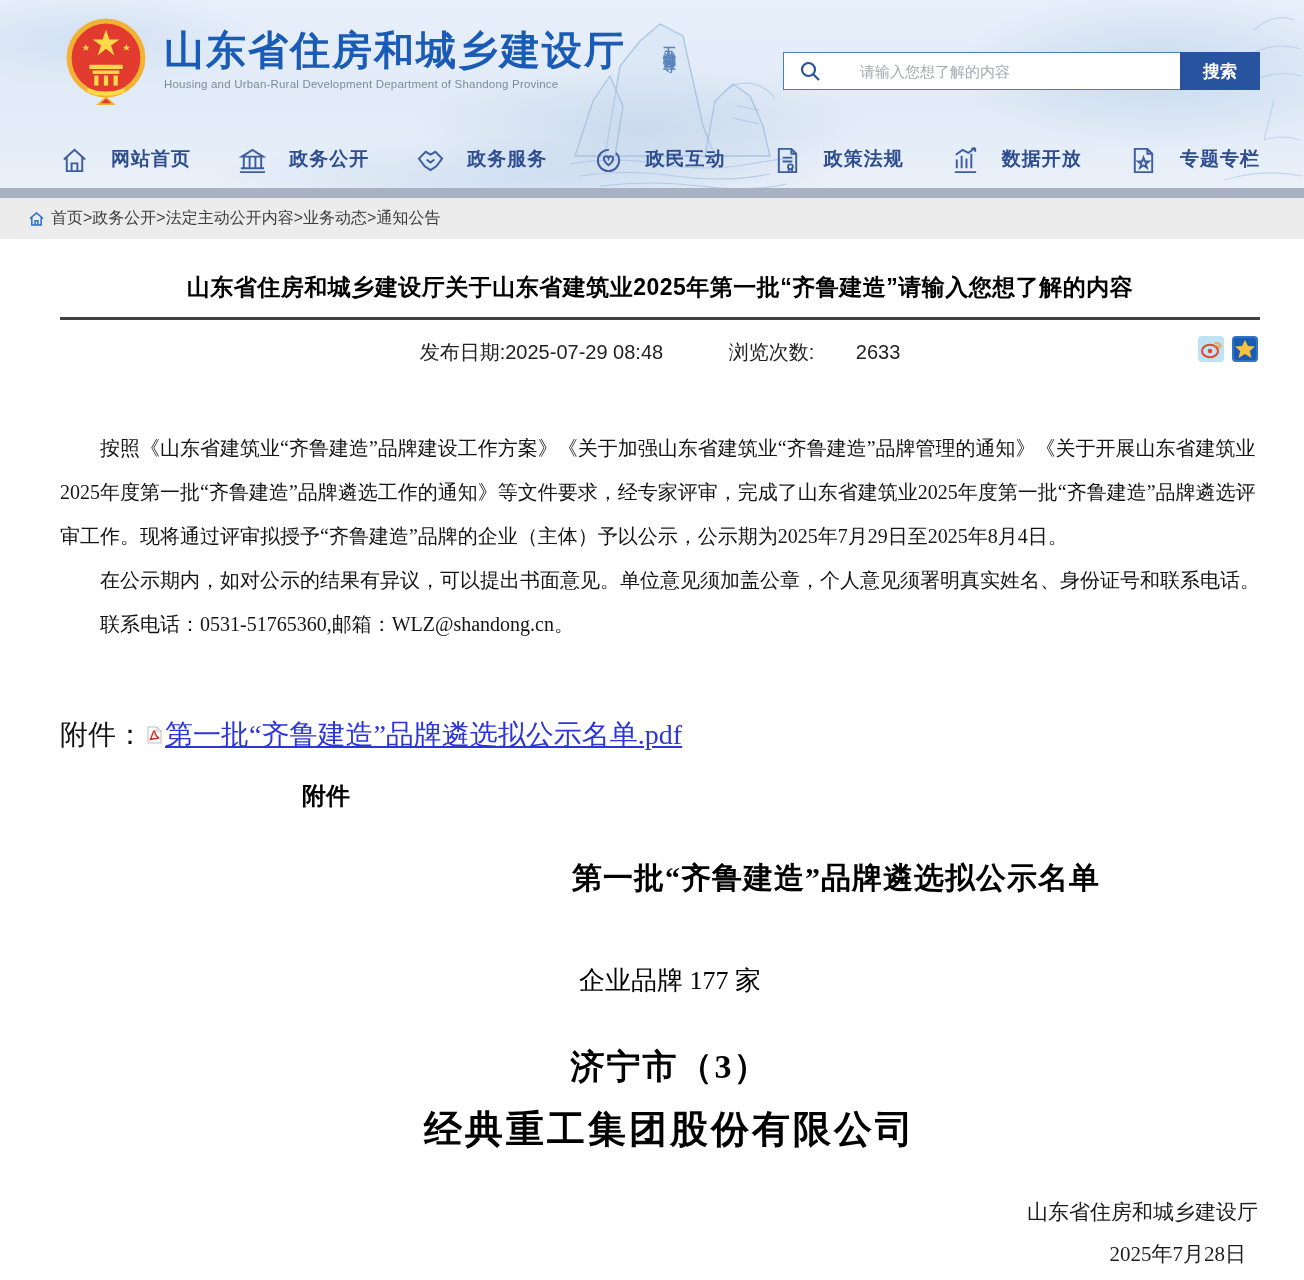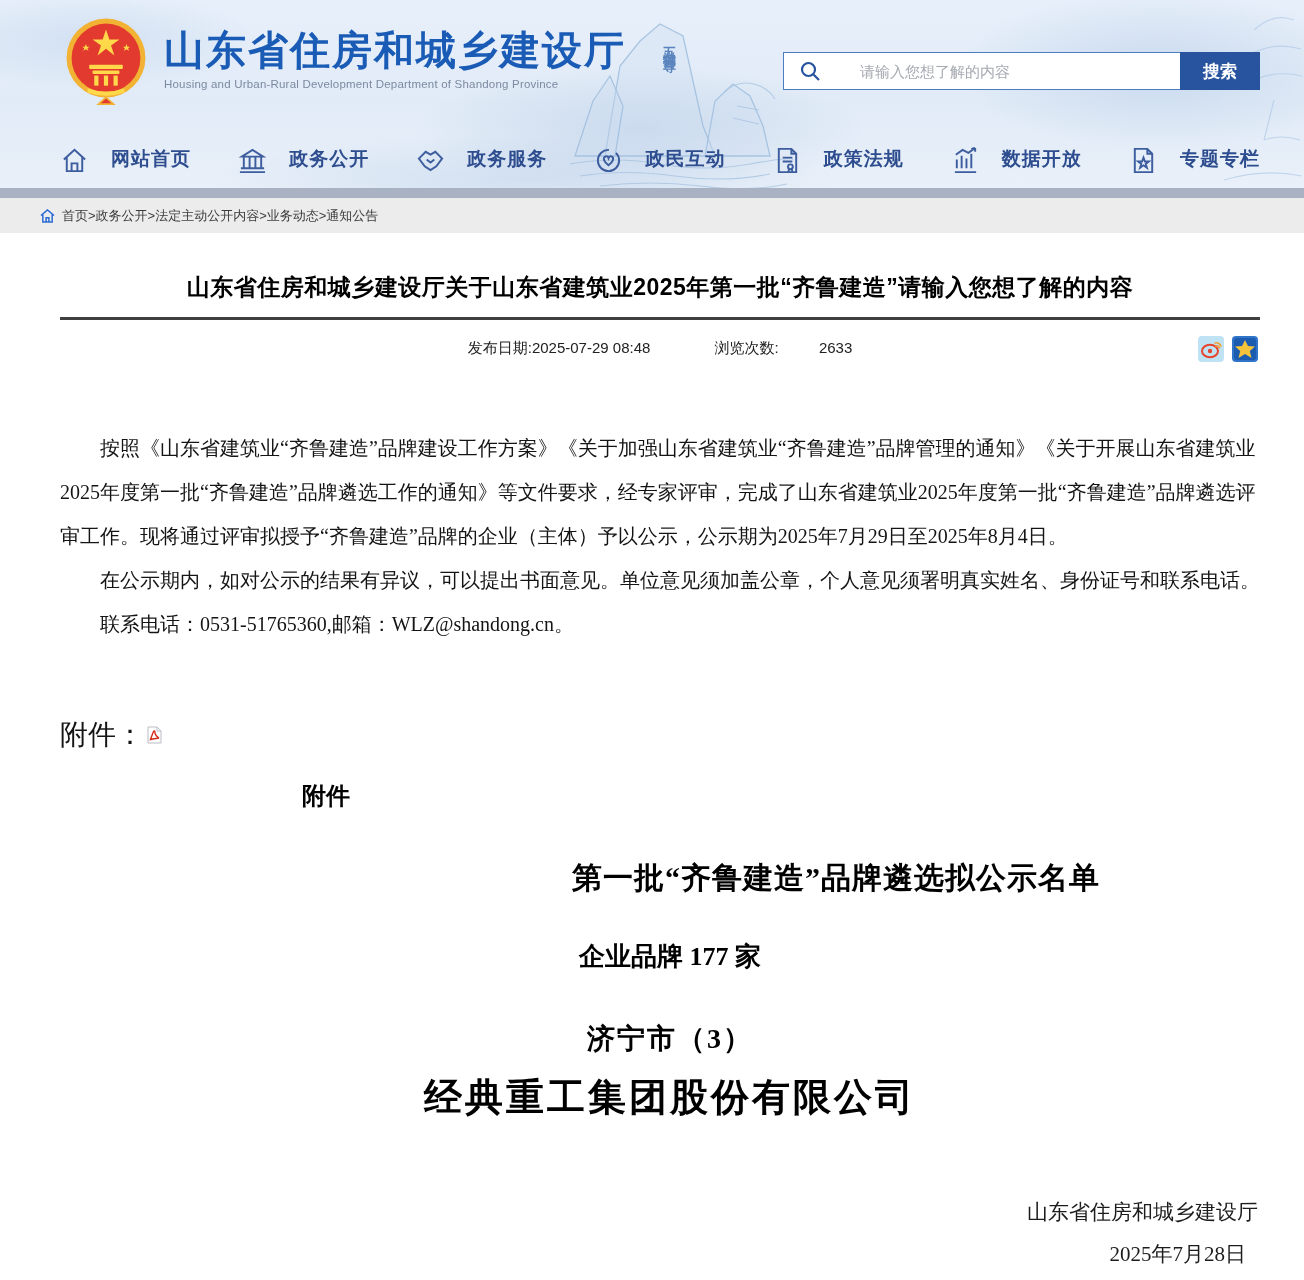--- a/index.html
+++ b/index.html
@@ -53,31 +53,31 @@
   .nav {
     position:absolute; left:60px; top:132px; width:1200px; height:56px;
     display:flex; justify-content:space-between; align-items:center;
   }
   .nav-item { display:flex; align-items:flex-start; gap:22px; cursor:pointer; }
   .nav-item svg { width:29px; height:29px; }
   .nav-label { font-size:19px; font-weight:bold; color:#2e4d8f; letter-spacing:1px; }
   
   .divider-bar { position:absolute; top:188px; left:0; width:1304px; height:10px; background:#a9b2c3; }
   .breadcrumb {
-    position:absolute; top:198px; left:0; width:1304px; height:35px; background:#ececec;
-    display:flex; align-items:center; padding-left:40px; font-size:13px; color:#3c3c3c;
+    position:absolute; top:198px; left:0; width:1304px; height:41px; background:#ececec;
+    display:flex; align-items:center; padding-left:29px; font-size:16px; color:#3c3c3c;
   }
   .breadcrumb svg { width:15px; height:14px; margin-right:7px; }
   
   .article-title {
     position:absolute; top:272px; left:60px; width:1200px; text-align:center;
     font-size:23px; font-weight:bold; color:#000; letter-spacing:.5px;
   }
   .title-rule { position:absolute; top:317px; left:60px; width:1200px; border-top:3px solid #3f3f3f; }
-  .meta-row { position:absolute; top:339px; left:60px; width:1200px; text-align:center; font-size:15px; color:#222; }
+  .meta-row { position:absolute; top:339px; left:60px; width:1200px; text-align:center; font-size:20px; color:#222; }
   .meta-views-label { margin-left:60px; }
   .meta-views-num { margin-left:36px; }
   .share-icons { position:absolute; top:336px; right:46px; display:flex; gap:8px; }
   .share-icons svg { width:26px; height:26px; cursor:pointer; }
   .body-text {
     position:absolute; top:426px; left:60px; width:1200px;
     font-family:"Liberation Serif", serif; font-size:20px; color:#141414; line-height:44px;
   }
   .body-text p { text-indent:2em; }
   .attachment-row {
@@ -86,22 +86,22 @@
   }
   .pdf-icon { width:17px; height:18px; margin:0 2px; }
   .attachment-link { color:#2b35d8; text-decoration:underline; cursor:pointer; }
   
   .doc {
     position:absolute; top:780px; left:240px; width:860px;
     font-family:"Liberation Serif", serif; color:#000;
   }
   .doc-appendix { padding-left:62px; font-size:24px; font-weight:bold; }
   .doc-title { margin-top:46px; text-align:right; font-size:30px; font-weight:bold; letter-spacing:1px; }
-  .doc-subtitle { margin-top:40px; text-align:center; font-size:26px; font-weight:bold; }
-  .doc-city { margin-top:46px; text-align:center; font-size:28px; font-weight:bold; letter-spacing:2px; }
+  .doc-subtitle { margin-top:64px; text-align:center; font-size:26px; font-weight:normal; }
+  .doc-city { margin-top:46px; text-align:center; font-size:34px; font-weight:bold; letter-spacing:2px; }
   .doc-company { margin-top:14px; text-align:center; font-size:38px; font-weight:bold; letter-spacing:3px; }
   .signature { position:absolute; top:1198px; right:46px; text-align:right; font-family:"Liberation Serif", serif; font-size:21px; color:#1c1c1c; }
   .signature-date { margin-top:14px; margin-right:12px; }
 </style>
 </head>
 <body>
 
 <div class="header">
 
   <svg class="mountain" viewBox="0 0 230 185">
@@ -252,20 +252,21 @@
   <p>联系电话：0531-51765360,邮箱：WLZ@shandong.cn。</p>
 </div>
 
 <div class="attachment-row">
   <span>附件：</span>
   <svg class="pdf-icon" viewBox="0 0 17 18">
     <path d="M2 1 H11 L15 5 V17 H2 Z" fill="#ffffff" stroke="#b9bdc4" stroke-width="1"></path>
     <path d="M11 1 V5 H15" fill="none" stroke="#b9bdc4" stroke-width="1"></path>
     <path d="M4.5 13.5 C 5.5 11, 7 6.5, 7.5 5.5 C 8 4.5, 9 4.8, 8.9 6 C 8.7 8.5, 11.5 11.5, 13 12 C 11 12.3, 6.5 13, 4.5 13.5 Z" fill="none" stroke="#d42b1e" stroke-width="1.4"></path>
   </svg>
+  <span class="attachment-link">第一批“齐鲁建造”品牌遴选拟公示名单.pdf</span>
 </div>
 
 <div class="doc">
   <div class="doc-appendix">附件</div>
   <div class="doc-title">第一批“齐鲁建造”品牌遴选拟公示名单</div>
   <div class="doc-subtitle">企业品牌 177 家</div>
   <div class="doc-city">济宁市（3）</div>
   <div class="doc-company">经典重工集团股份有限公司</div>
 </div>
 

